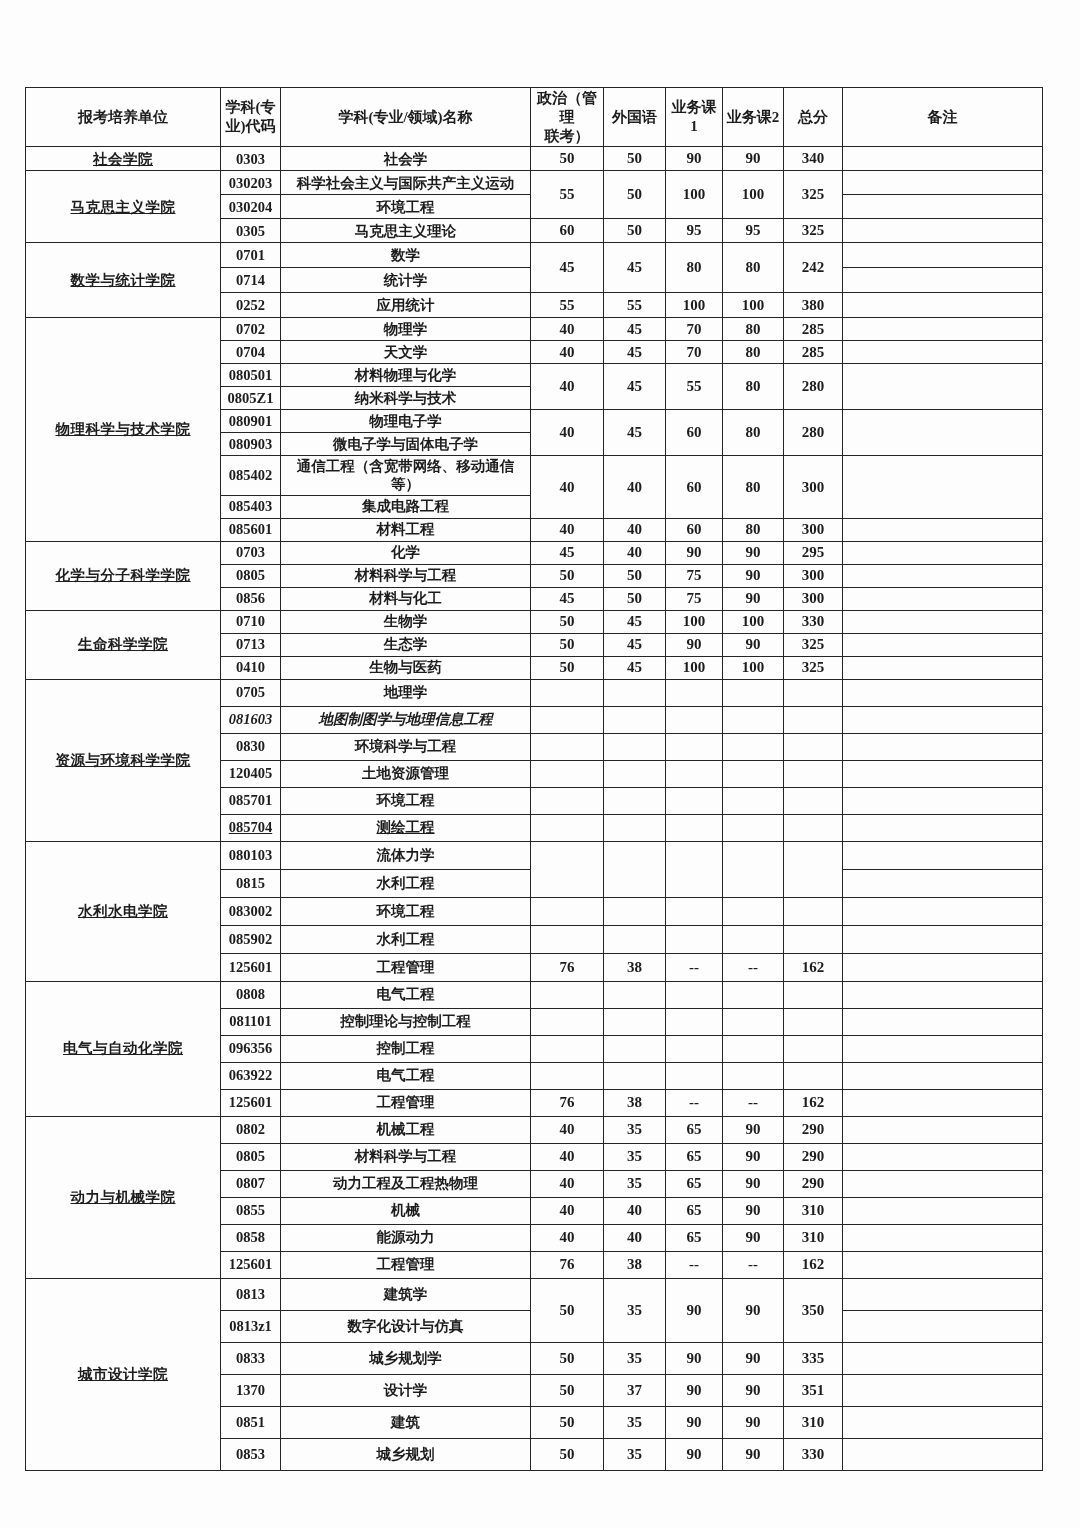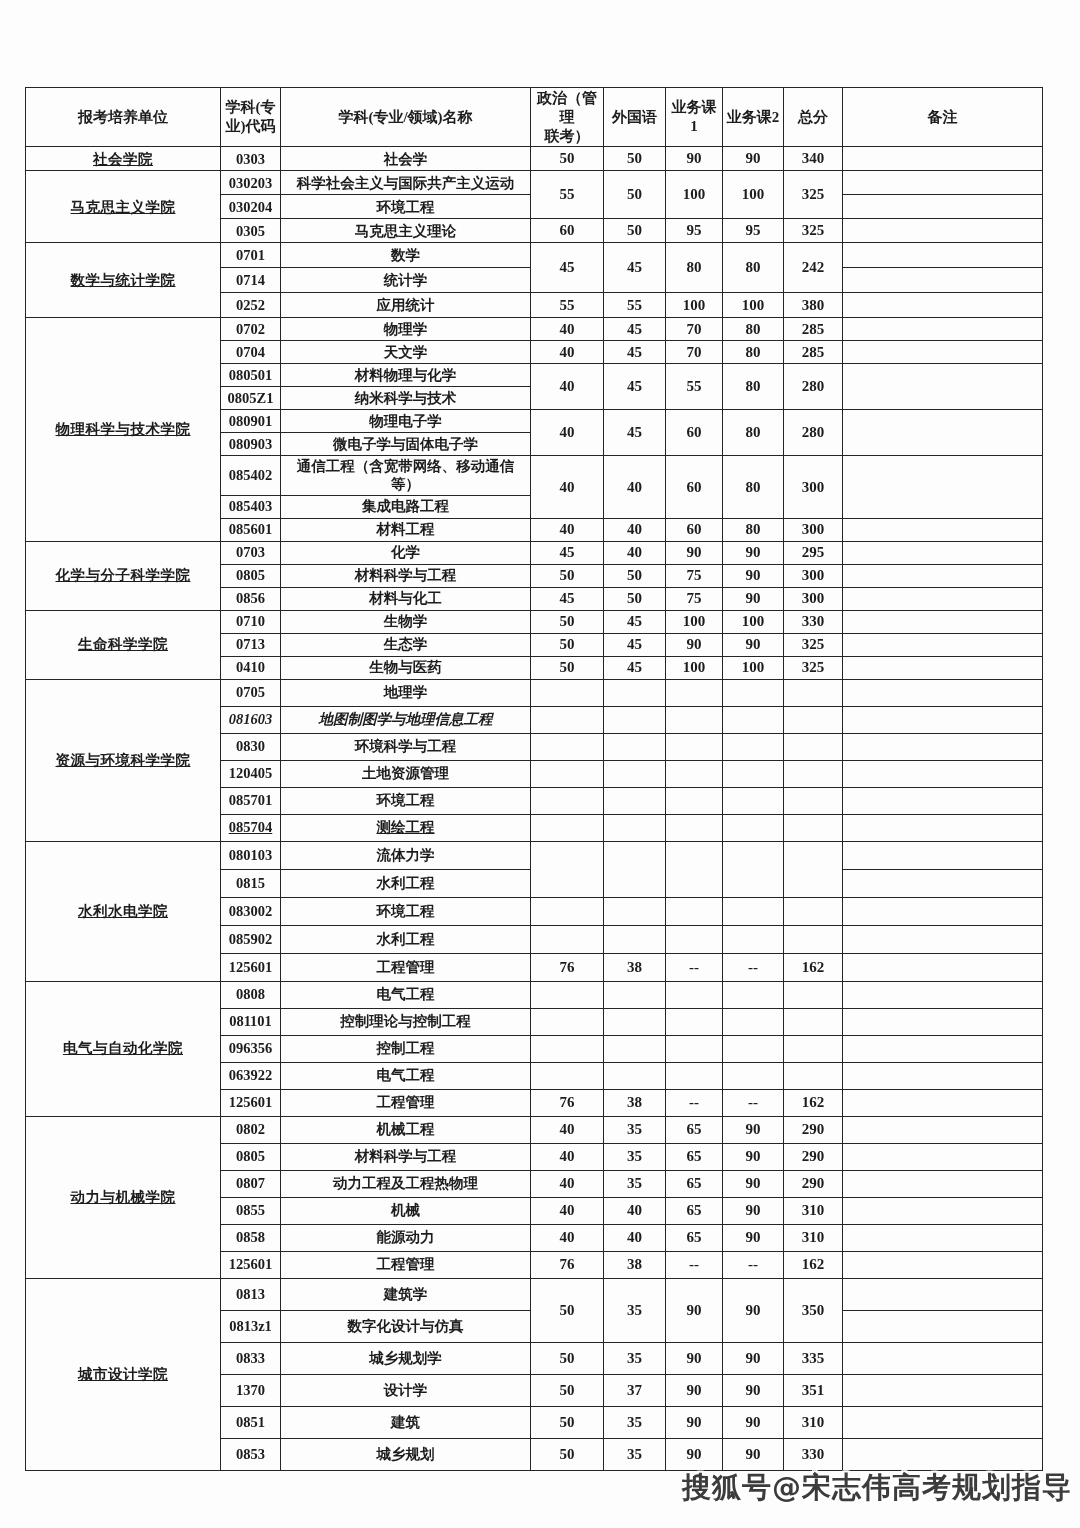--- a/index.html
+++ b/index.html
@@ -546,15 +546,14 @@
           <td class="score" rowspan="1">50</td>
           <td class="score" rowspan="1">35</td>
           <td class="score" rowspan="1">90</td>
           <td class="score" rowspan="1">90</td>
           <td class="score" rowspan="1">330</td>
           <td class="remark"></td>
         </tr>
       </tbody>
   </table>
 
-  <div class="watermark">搜狐号@宋志伟高考规划指导</div>
 
 </div>
 
 </body></html>

